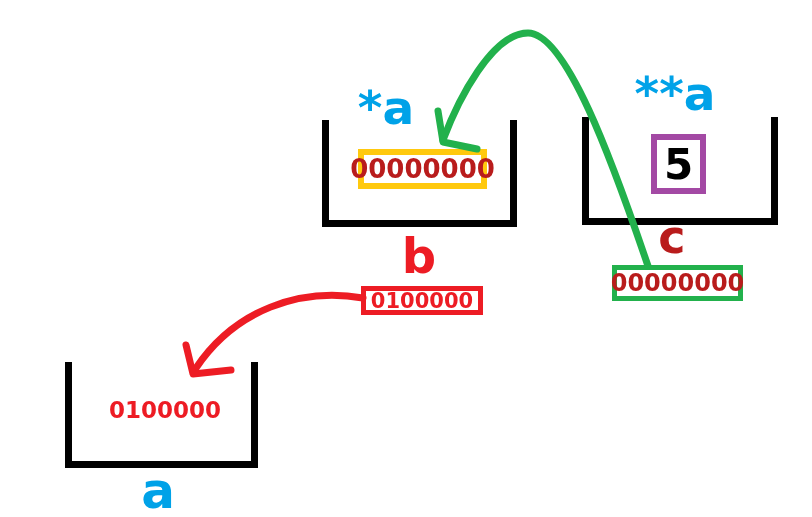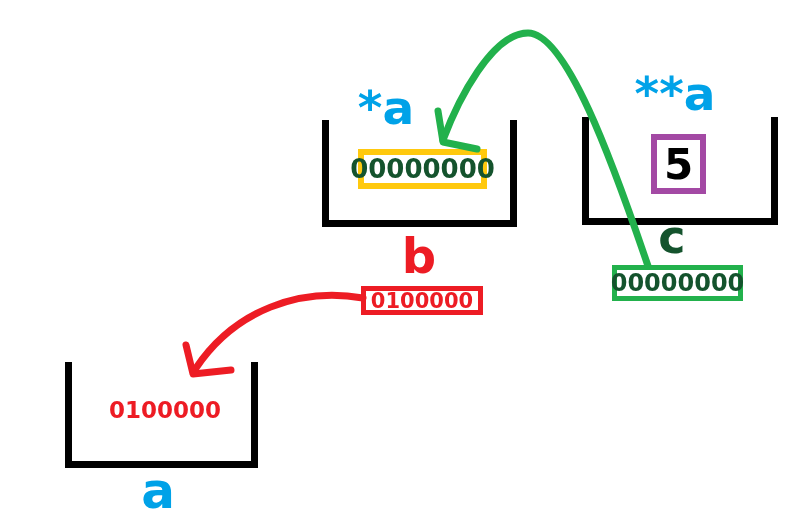--- a/index.html
+++ b/index.html
@@ -17,21 +17,21 @@
     border-left: 7px solid #000;
     border-right: 7px solid #000;
     border-bottom: 7px solid #000;
     background: transparent;
   }
   .biglabel {
     position: absolute; font-weight: bold; text-align: center;
     line-height: 1.1; white-space: nowrap;
   }
   .blue   { color: #00A2E8; }
-  .green  { color: #14532d; }
+  .green  { color: #b91c1c; }
   .red    { color: #ED1C24; }
   .valbox {
     position: absolute; background: #ffffff;
     display: flex; align-items: center; justify-content: center;
     font-weight: bold; white-space: nowrap;
   }
   .yellow-border { border: 6px solid #FFC90E; }
   .purple-border { border: 6px solid #A349A4; }
   .green-border  { border: 5px solid #22B14C; }
   .red-border    { border: 5px solid #ED1C24; }

